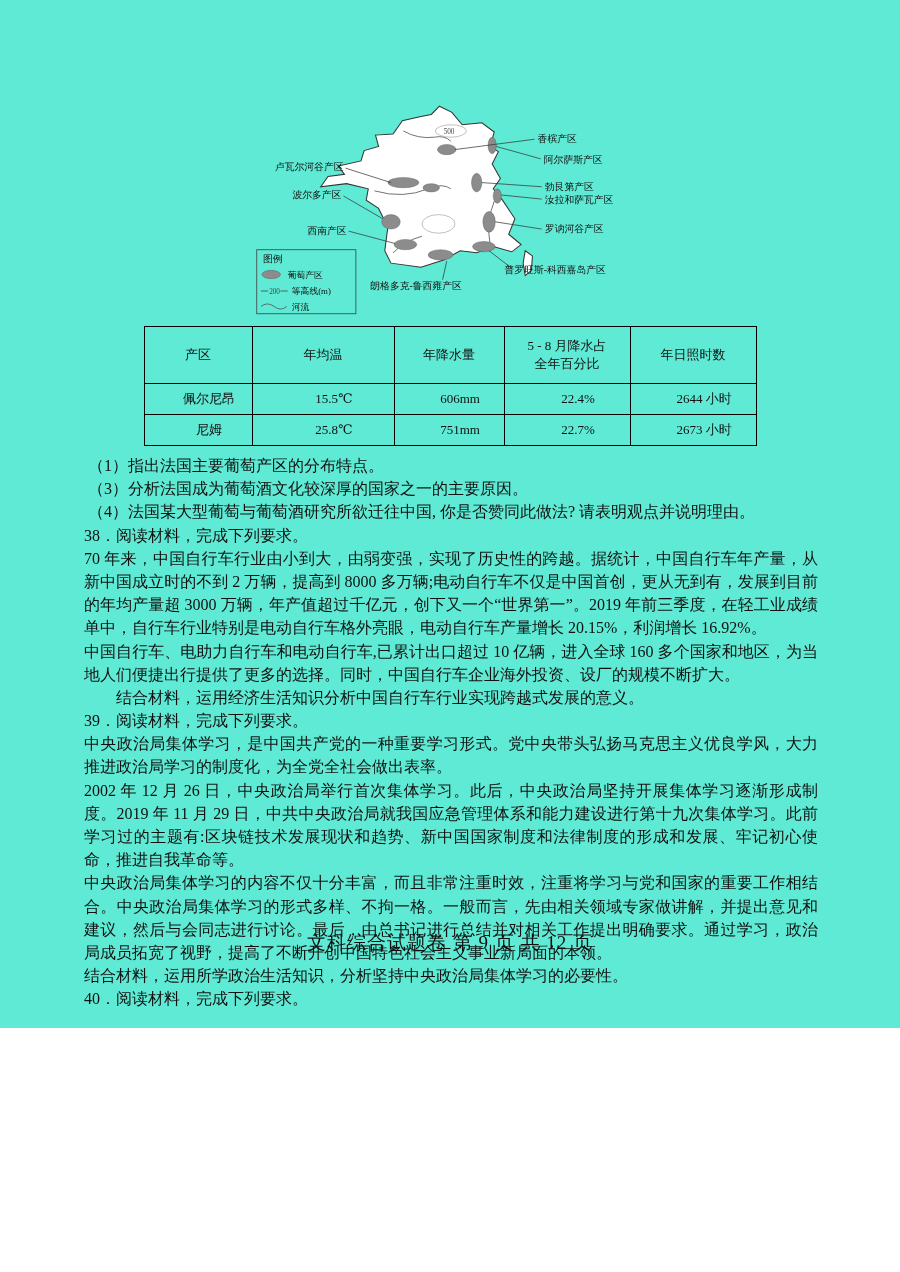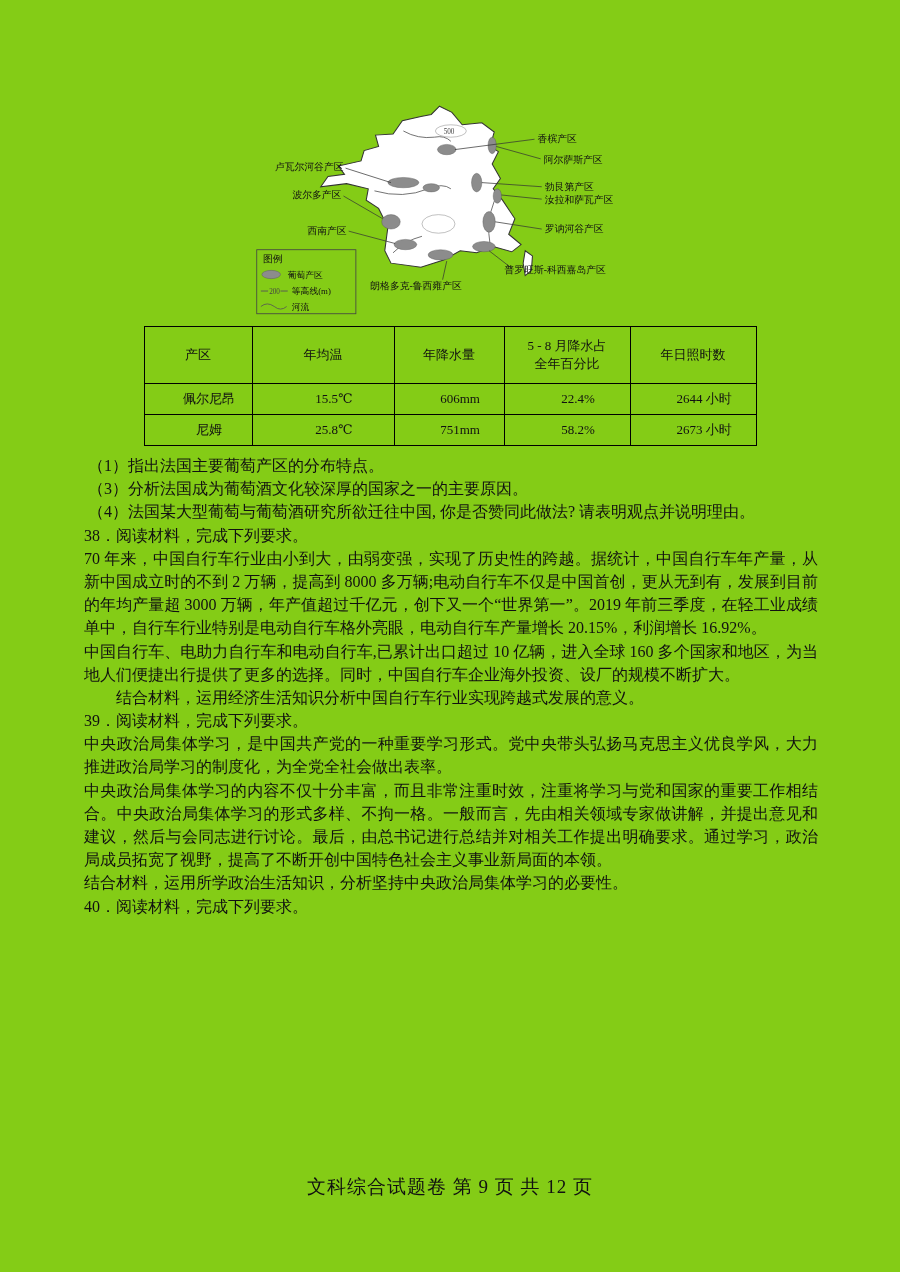--- a/index.html
+++ b/index.html
@@ -1,19 +1,19 @@
 <!DOCTYPE html>
 <html><head>
 <meta charset="utf-8">
 <style>
   html,body { margin:0; padding:0; background:#ffffff; }
   .page {
     position:relative;
-    width:900px; height:1272px;
-    background:#84cc16;
+    width:900px; height:1028px;
+    background:#5eead4;
     font-family:"Liberation Serif","DejaVu Serif",serif;
     color:#111;
     overflow:hidden;
   }
 
   
   .map-block { margin:100px 0 2px 248px; width:414px; }
   .map-block svg { display:block; }
   .map-block text { font-size:9.5px; fill:#111; font-family:"Liberation Serif","DejaVu Serif",serif; }
   .map-block text.lg { font-size:8.5px; }
@@ -167,38 +167,39 @@
         <td>佩尔尼昂</td>
         <td>15.5℃</td>
         <td>606mm</td>
         <td>22.4%</td>
         <td>2644 小时</td>
       </tr>
       <tr>
         <td>尼姆</td>
         <td>25.8℃</td>
         <td>751mm</td>
-        <td>58.2%</td>
+        <td>22.7%</td>
         <td>2673 小时</td>
       </tr>
     </tbody>
   </table>
 
   <div class="content">
     <p class="q-item">（1）指出法国主要葡萄产区的分布特点。</p>
     <p class="q-item">（3）分析法国成为葡萄酒文化较深厚的国家之一的主要原因。</p>
     <p class="q-item">（4）法国某大型葡萄与葡萄酒研究所欲迁往中国, 你是否赞同此做法? 请表明观点并说明理由。</p>
 
     <p>38．阅读材料，完成下列要求。</p>
     <p>70 年来，中国自行车行业由小到大，由弱变强，实现了历史性的跨越。据统计，中国自行车年产量，从新中国成立时的不到 2 万辆，提高到 8000 多万辆;电动自行车不仅是中国首创，更从无到有，发展到目前的年均产量超 3000 万辆，年产值超过千亿元，创下又一个“世界第一”。2019 年前三季度，在轻工业成绩单中，自行车行业特别是电动自行车格外亮眼，电动自行车产量增长 20.15%，利润增长 16.92%。</p>
     <p>中国自行车、电助力自行车和电动自行车,已累计出口超过 10 亿辆，进入全球 160 多个国家和地区，为当地人们便捷出行提供了更多的选择。同时，中国自行车企业海外投资、设厂的规模不断扩大。</p>
     <p class="indent2">结合材料，运用经济生活知识分析中国自行车行业实现跨越式发展的意义。</p>
 
     <p>39．阅读材料，完成下列要求。</p>
     <p>中央政治局集体学习，是中国共产党的一种重要学习形式。党中央带头弘扬马克思主义优良学风，大力推进政治局学习的制度化，为全党全社会做出表率。</p>
+    <p>2002 年 12 月 26 日，中央政治局举行首次集体学习。此后，中央政治局坚持开展集体学习逐渐形成制度。2019 年 11 月 29 日，中共中央政治局就我国应急管理体系和能力建设进行第十九次集体学习。此前学习过的主题有:区块链技术发展现状和趋势、新中国国家制度和法律制度的形成和发展、牢记初心使命，推进自我革命等。</p>
     <p>中央政治局集体学习的内容不仅十分丰富，而且非常注重时效，注重将学习与党和国家的重要工作相结合。中央政治局集体学习的形式多样、不拘一格。一般而言，先由相关领域专家做讲解，并提出意见和建议，然后与会同志进行讨论。最后，由总书记进行总结并对相关工作提出明确要求。通过学习，政治局成员拓宽了视野，提高了不断开创中国特色社会主义事业新局面的本领。</p>
     <p>结合材料，运用所学政治生活知识，分析坚持中央政治局集体学习的必要性。</p>
 
     <p>40．阅读材料，完成下列要求。</p>
   </div>
 
   <div class="footer">
     <span>文科综合试题卷  第 9 页  共 12 页</span>
   </div>
 

